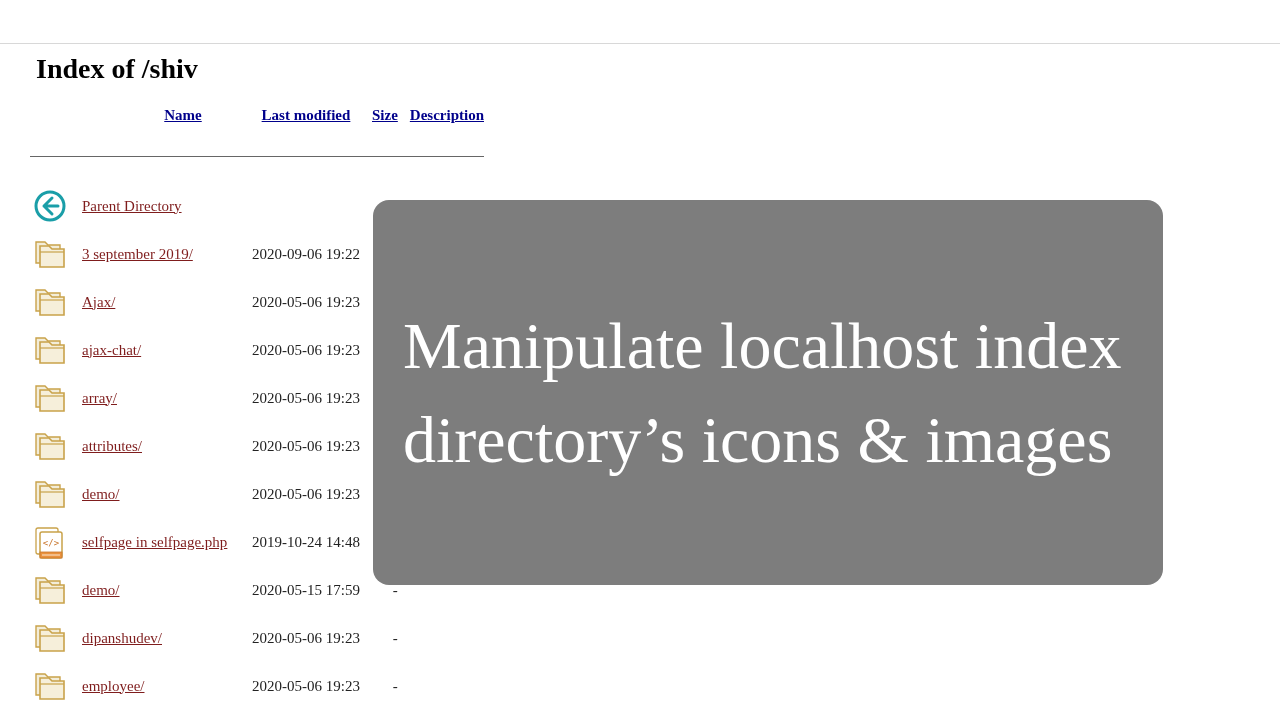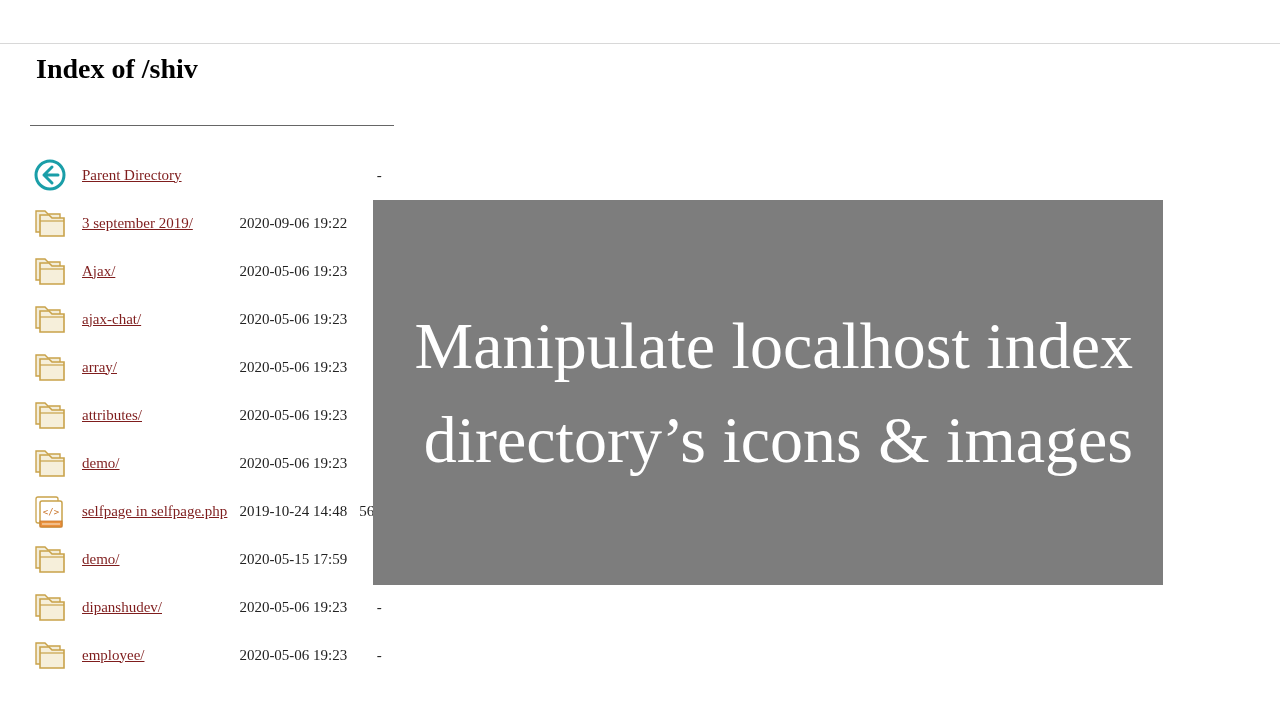--- a/index.html
+++ b/index.html
@@ -77,25 +77,26 @@
     position: absolute;
     left: 373px;
     top: 200px;
     width: 790px;
     height: 385px;
     background: #7d7d7d;
     color: #fff;
     font-family: Georgia, "Times New Roman", serif;
     font-size: 66px;
     line-height: 1.42;
-    text-align: right;
+    text-align: left;
     display: flex;
     align-items: center;
     justify-content: center;
     padding: 20px 30px;
+    border-radius: 16px;
   }
 
   
   .ico { width: 40px; height: 40px; display:inline-block; vertical-align:middle; }
 </style>
 </head>
 <body>
 
 <svg width="0" height="0" style="position:absolute">
   <defs>
@@ -123,20 +124,27 @@
   </defs>
 </svg>
 
 <div class="page">
   <div class="top-rule"></div>
 
   <h1 class="page-title">Index of /shiv</h1>
 
   <table class="listing">
     <thead>
+      <tr>
+        <th class="col-icon"></th>
+        <th class="col-name"><a href="#">Name</a></th>
+        <th class="col-mod"><a href="#">Last modified</a></th>
+        <th class="col-size"><a href="#">Size</a></th>
+        <th class="col-desc"><a href="#">Description</a></th>
+      </tr>
       <tr class="hr-row">
           <td colspan="5">
             <hr>
           </td>
         </tr>
     </thead>
     <tbody id="rows">
         <tr>
           <td class="cell-icon"><svg class="ico" viewBox="0 0 40 40">
               <use href="#ic-back"></use>

